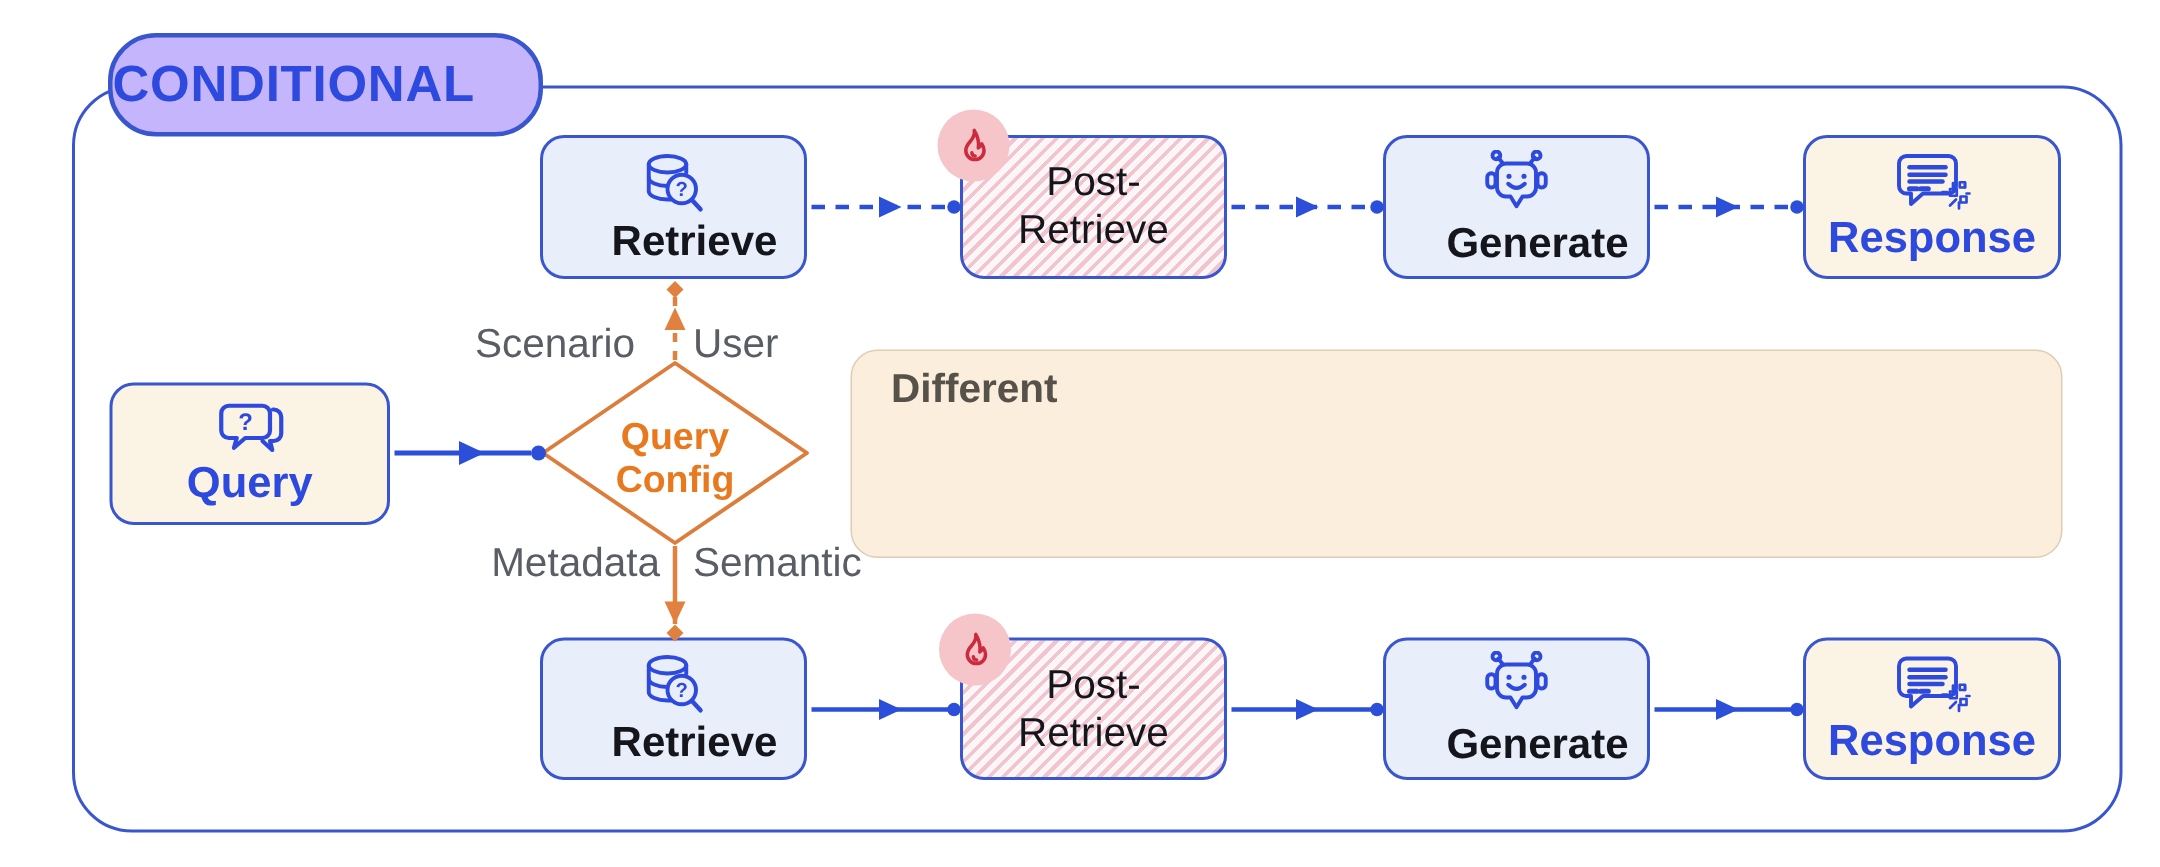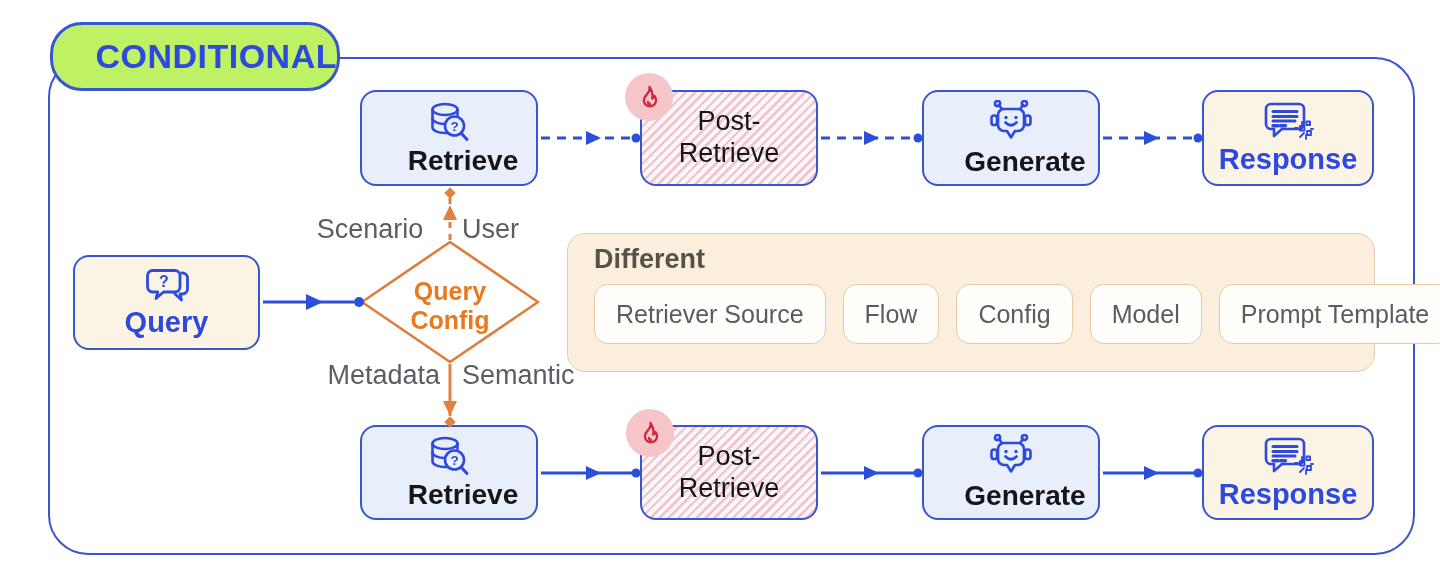--- a/index.html
+++ b/index.html
@@ -2,22 +2,22 @@
 <html><head>
 <meta charset="utf-8">
 <style>
   html,body{margin:0;padding:0;background:#ffffff;}
   .canvas{position:relative;width:1440px;height:578px;background:#ffffff;overflow:hidden;
           font-family:"Liberation Sans","DejaVu Sans",sans-serif;}
 
   
   .outer{position:absolute;left:48px;top:57px;width:1363px;height:494px;
          border:2.5px solid #3a56cf;border-radius:40px;z-index:1;}
-  .pill{position:absolute;left:50px;top:22px;width:284px;height:63px;background:#bef264;
-        border:3px solid #3a56cf;border-radius:32px;display:flex;align-items:center;justify-content:flex-end;
+  .pill{position:absolute;left:72px;top:22px;width:284px;height:63px;background:#c4b5fd;
+        border:3px solid #3a56cf;border-radius:32px;display:flex;align-items:center;justify-content:flex-start;
         z-index:7;}
   .pill span{font-size:34px;font-weight:800;letter-spacing:.5px;color:#2d49de;}
 
   
   .node{position:absolute;border:2.5px solid #3a56cf;border-radius:16px;box-sizing:border-box;
         display:flex;flex-direction:column;align-items:center;justify-content:center;gap:1px;z-index:4;}
   .lavender{background:#e9eefb;}
   .cream{background:#fbf3e3;}
   .hatch{background:repeating-linear-gradient(135deg,#fdf6f8 0px,#fdf6f8 4px,#f2c4ce 4px,#f2c4ce 6.5px);}
   .lbl-dark{font-size:28px;font-weight:600;color:#15161c;line-height:1.05;margin-left:28px;}
@@ -58,27 +58,20 @@
 <div class="canvas">
 
   <div class="outer"></div>
 
   <div class="pill">
     <span>CONDITIONAL</span>
   </div>
 
   <div class="panel">
     <div class="panel-title">Different</div>
-    <div class="tags">
-      <div class="tag">Retriever Source</div>
-      <div class="tag">Flow</div>
-      <div class="tag">Config</div>
-      <div class="tag">Model</div>
-      <div class="tag">Prompt Template</div>
-    </div>
   </div>
 
   <svg class="diamond-svg" width="184" height="128" viewBox="0 0 184 128">
     <polygon points="4,64 92,4 180,64 92,124" fill="#ffffff" stroke="#dd7d3b" stroke-width="2.6" stroke-linejoin="round"></polygon>
   </svg>
   <div class="routing-label">Query Config</div>
 
   <div class="branch" style="left:300px;top:214px;width:140px;text-align:center;">Scenario</div>
   <div class="branch" style="left:462px;top:214px;">User</div>
   <div class="branch" style="left:298px;top:360px;width:142px;text-align:right;">Metadata</div>

